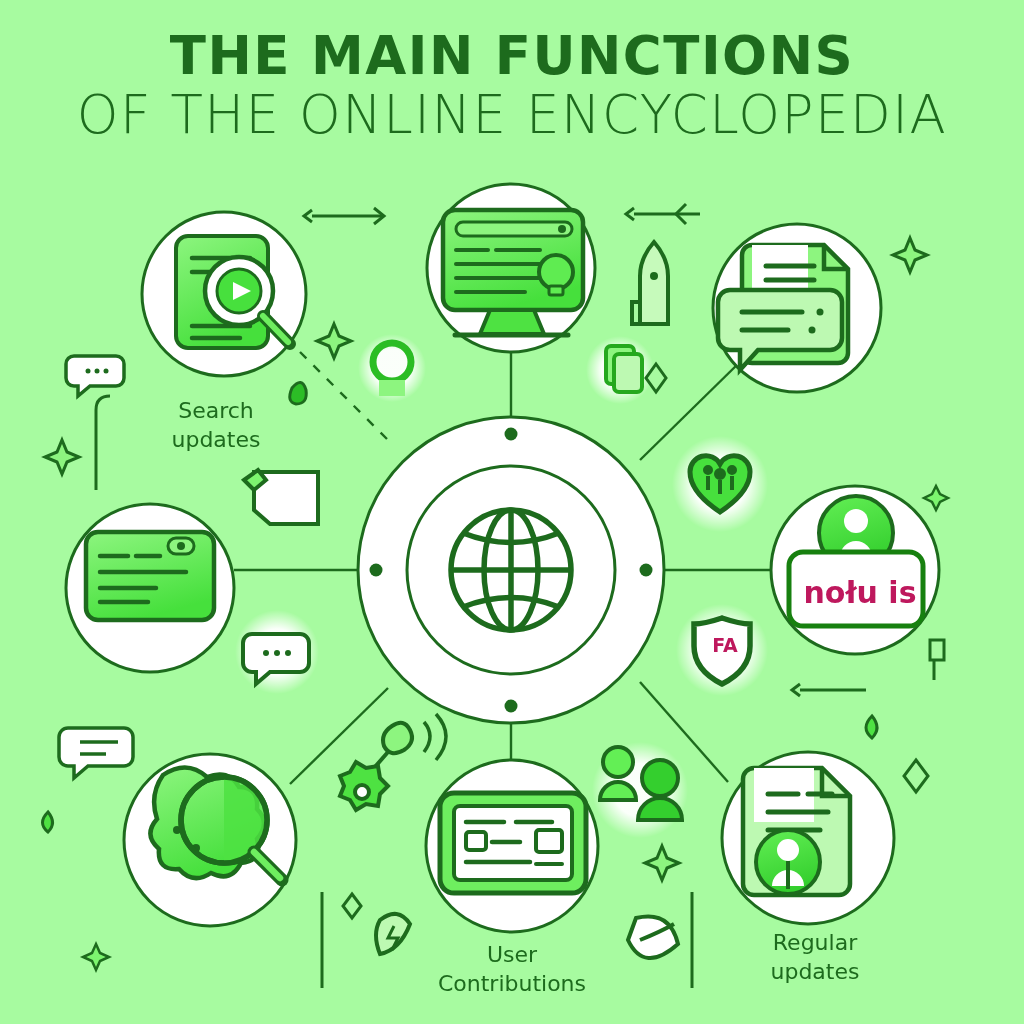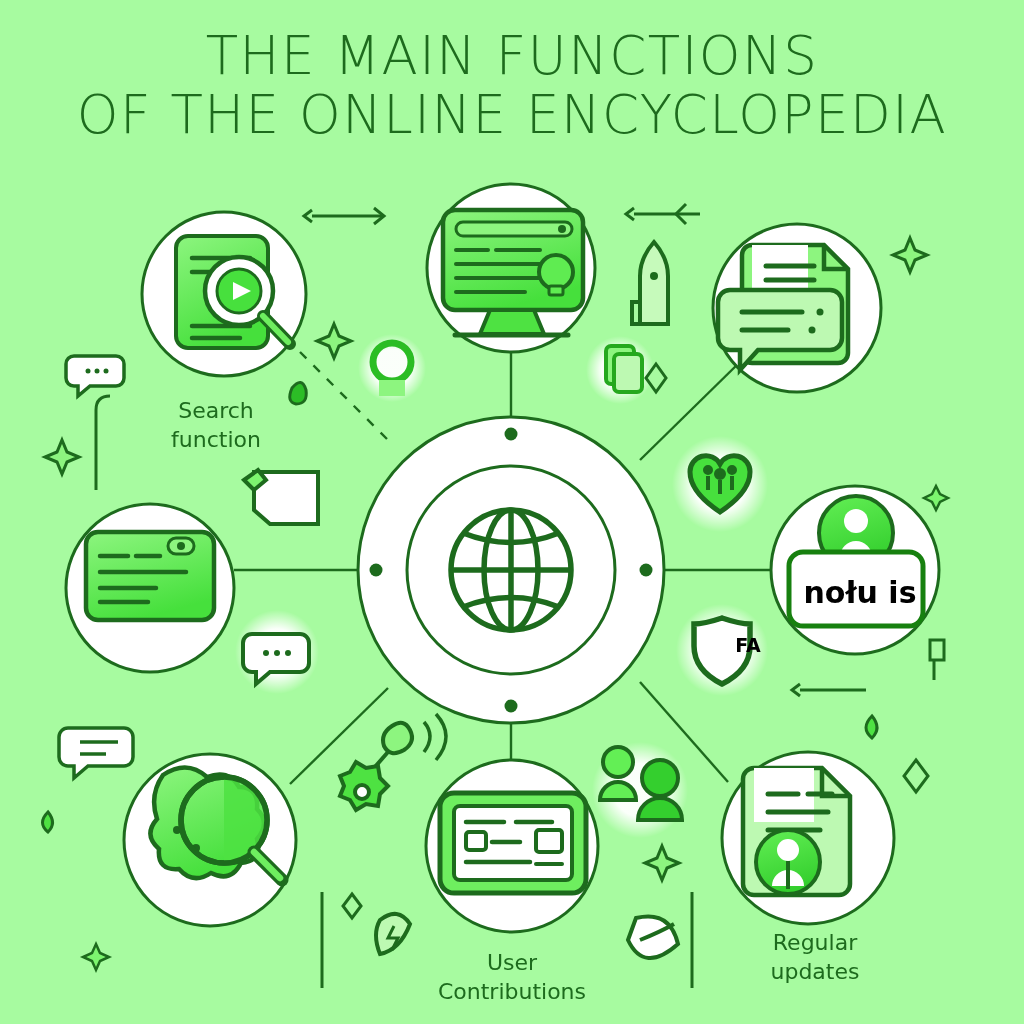--- a/index.html
+++ b/index.html
@@ -23,45 +23,45 @@
   }
   .title-line {
     display: block;
     color: #1d6b1d;
     font-family: "DejaVu Sans", sans-serif;
     font-weight: 300;
     letter-spacing: 1.5px;
     text-transform: uppercase;
     line-height: 1.12;
   }
-  .title-line.l1 { font-size: 53px; }
+  .title-line.l1 { font-size: 53px; font-weight: bold; }
   .title-line.l2 { font-size: 53px; }
 
   .node-label {
     position: absolute;
     color: #1d6b1d;
     font-family: "DejaVu Sans", sans-serif;
     font-size: 22px;
     font-weight: 400;
     line-height: 1.32;
     text-align: center;
     width: 200px;
     z-index: 35;
     white-space: pre-line;
   }
   .badge-text {
     position: absolute;
-    color: #000000;
+    color: #be185d;
     font-family: "DejaVu Sans", sans-serif;
     font-weight: 700;
     z-index: 36;
     text-align: center;
   }
   #badge-verified-text { font-size: 30px; left: 790px; top: 575px; width: 140px; }
-  #badge-shield-text { font-size: 19px; left: 713px; top: 634px; width: 70px; }
+  #badge-shield-text { font-size: 19px; left: 690px; top: 634px; width: 70px; }
 </style>
 </head>
 <body>
 
 <div id="canvas">
 
   <svg id="artboard" viewBox="0 0 1024 1024" width="1024" height="1024">
     <defs>
       <linearGradient id="gradLight" x1="0" y1="0" x2="0.4" y2="1">
         <stop offset="0%" stop-color="#8df57f"></stop>
@@ -400,22 +400,22 @@
       </g>
     </g>
   </svg>
 
   <div class="title-block">
     <span class="title-line l1">The Main Functions</span>
     <span class="title-line l2">of the Online Encyclopedia</span>
   </div>
 
   <div class="node-label" style="left:116px; top:396px;">Search
-function</div>
-  <div class="node-label" style="left:412px; top:940px;margin-top:8px;">User
+updates</div>
+  <div class="node-label" style="left:412px; top:940px;">User
 Contributions</div>
   <div class="node-label" style="left:715px; top:920px;margin-top:8px;">Regular
 updates</div>
 
   <div class="badge-text" id="badge-verified-text">nołu is</div>
   <div class="badge-text" id="badge-shield-text">FA</div>
 
 </div>
 
 </body></html>

